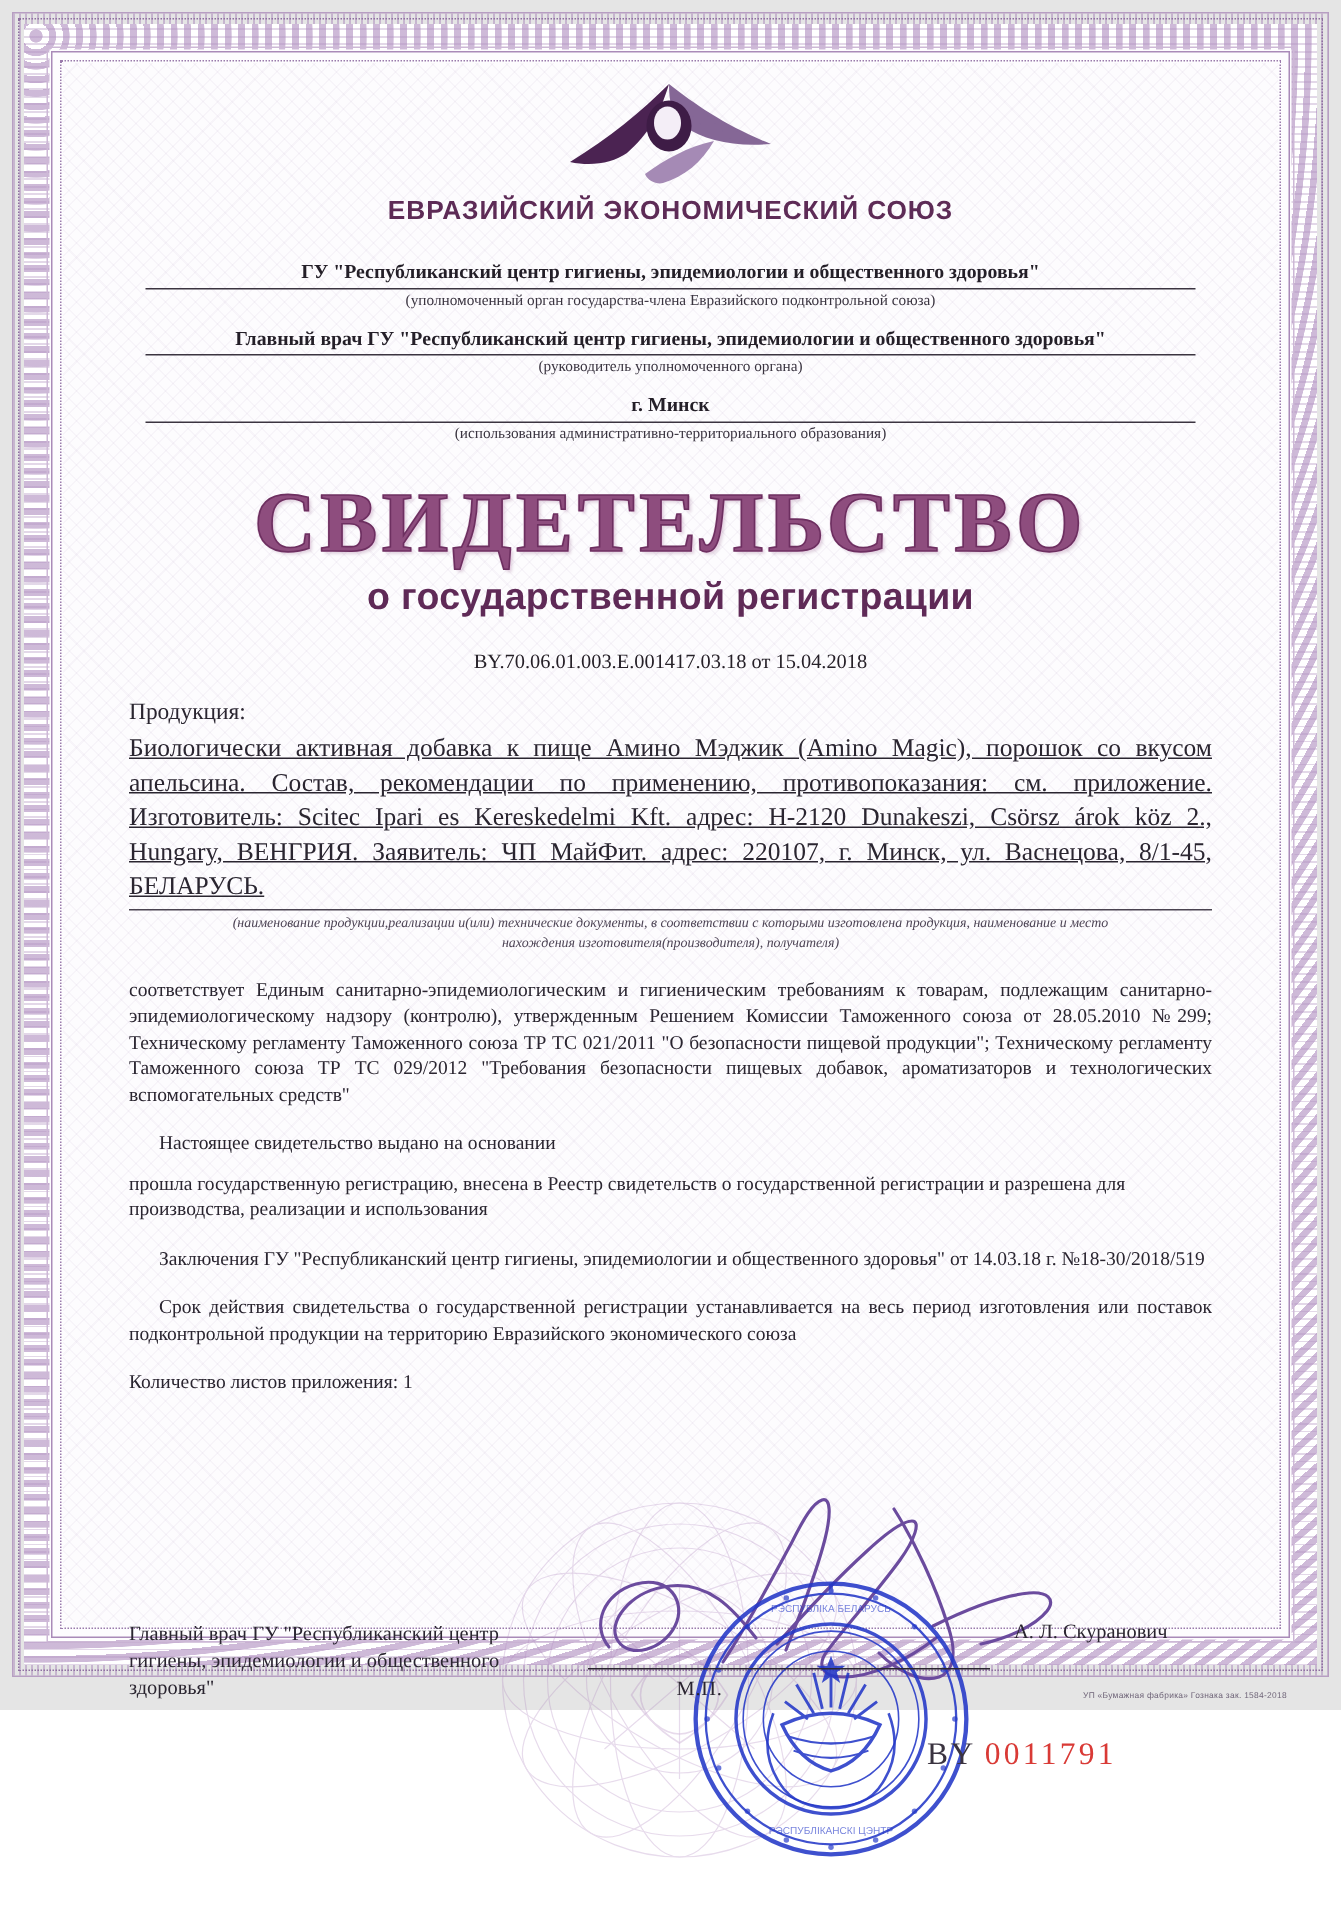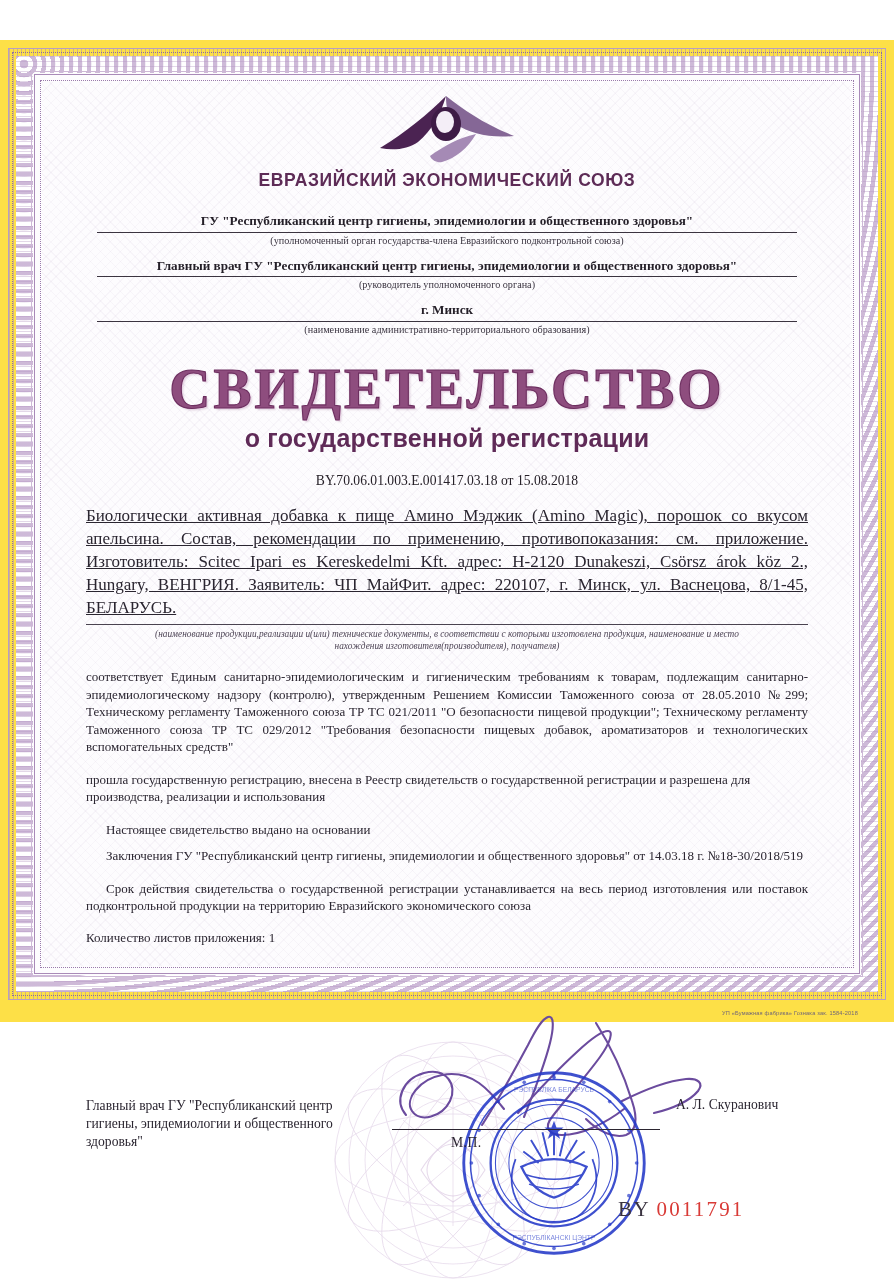--- a/index.html
+++ b/index.html
@@ -13,23 +13,22 @@
     position: relative;
     font-family: "Liberation Serif", "DejaVu Serif", serif;
     color: #2a2530;
     overflow: hidden;
   }
 
   
   .page {
     position: absolute;
     left: 0; top: 0;
-    width: 894px; height: 982px;
-    background: #fde047;
-    margin-top: 40px;
+    width: 894px; height: 1140px;
+    background: #e5e5e5;
   }
 
   
   .frame-outer {
     position: absolute;
     left: 8px; top: 8px; right: 8px; bottom: 22px;
     border: 1px solid #b79ec2;
     background:
       repeating-linear-gradient(90deg,
         rgba(168,134,185,0.50) 0px, rgba(168,134,185,0.50) 1px,
@@ -325,46 +324,47 @@
       <div class="org-line">ГУ "Республиканский центр гигиены, эпидемиологии и общественного здоровья"</div>
       <div class="org-rule"></div>
       <div class="org-caption">(уполномоченный орган государства-члена Евразийского подконтрольной союза)</div>
 
       <div class="org-line">Главный врач ГУ "Республиканский центр гигиены, эпидемиологии и общественного здоровья"</div>
       <div class="org-rule"></div>
       <div class="org-caption">(руководитель уполномоченного органа)</div>
 
       <div class="org-line">г. Минск</div>
       <div class="org-rule"></div>
-      <div class="org-caption">(наименование административно-территориального образования)</div>
+      <div class="org-caption">(использования административно-территориального образования)</div>
     </div>
 
     <div class="cert-title">СВИДЕТЕЛЬСТВО</div>
 
     <div class="cert-subtitle">о государственной регистрации</div>
 
-    <div class="reg-number">BY.70.06.01.003.Е.001417.03.18 от 15.08.2018</div>
+    <div class="reg-number">BY.70.06.01.003.Е.001417.03.18 от 15.04.2018</div>
 
     <div class="body-wrap">
 
+      <div class="label-line">Продукция:</div>
 
       <div class="product-text">Биологически активная добавка к пище Амино Мэджик (Amino Magic), порошок со вкусом апельсина. Состав, рекомендации по применению, противопоказания:  см. приложение. Изготовитель: Scitec Ipari es Kereskedelmi Kft. адрес: H-2120 Dunakeszi, Csörsz árok köz 2., Hungary, ВЕНГРИЯ. Заявитель: ЧП МайФит. адрес: 220107, г. Минск, ул. Васнецова, 8/1-45, БЕЛАРУСЬ.</div>
 
       <div class="hairline"></div>
 
       <div class="fine-caption">
         <span>(наименование продукции,реализации и(или) технические документы, в соответствии с которыми изготовлена продукция, наименование и место</span><br>
         <span>нахождения изготовителя(производителя), получателя)</span>
       </div>
 
       <div class="para">соответствует Единым санитарно-эпидемиологическим и гигиеническим требованиям к товарам, подлежащим санитарно-эпидемиологическому надзору (контролю), утвержденным Решением Комиссии Таможенного союза от 28.05.2010 №299; Техническому регламенту Таможенного союза ТР ТС 021/2011 "О безопасности пищевой продукции"; Техническому регламенту Таможенного союза ТР ТС 029/2012 "Требования безопасности пищевых добавок, ароматизаторов и технологических вспомогательных средств"</div>
 
+      <div class="para nojust indent para-tight">Настоящее свидетельство выдано на основании</div>
+
       <div class="para nojust">прошла государственную регистрацию, внесена в Реестр свидетельств о государственной регистрации и разрешена для производства, реализации и использования</div>
-
-      <div class="para nojust indent para-tight">Настоящее свидетельство выдано на основании</div>
 
       <div class="para indent">Заключения ГУ "Республиканский центр гигиены, эпидемиологии и общественного здоровья" от 14.03.18 г. №18-30/2018/519</div>
 
       <div class="para indent">Срок действия свидетельства о государственной регистрации устанавливается на весь период изготовления или поставок подконтрольной продукции на территорию Евразийского экономического союза</div>
 
       <div class="para nojust">Количество листов приложения: 1</div>
 
       <div class="sign-area">
 
         <svg class="signature-ink" viewBox="0 0 330 150">

